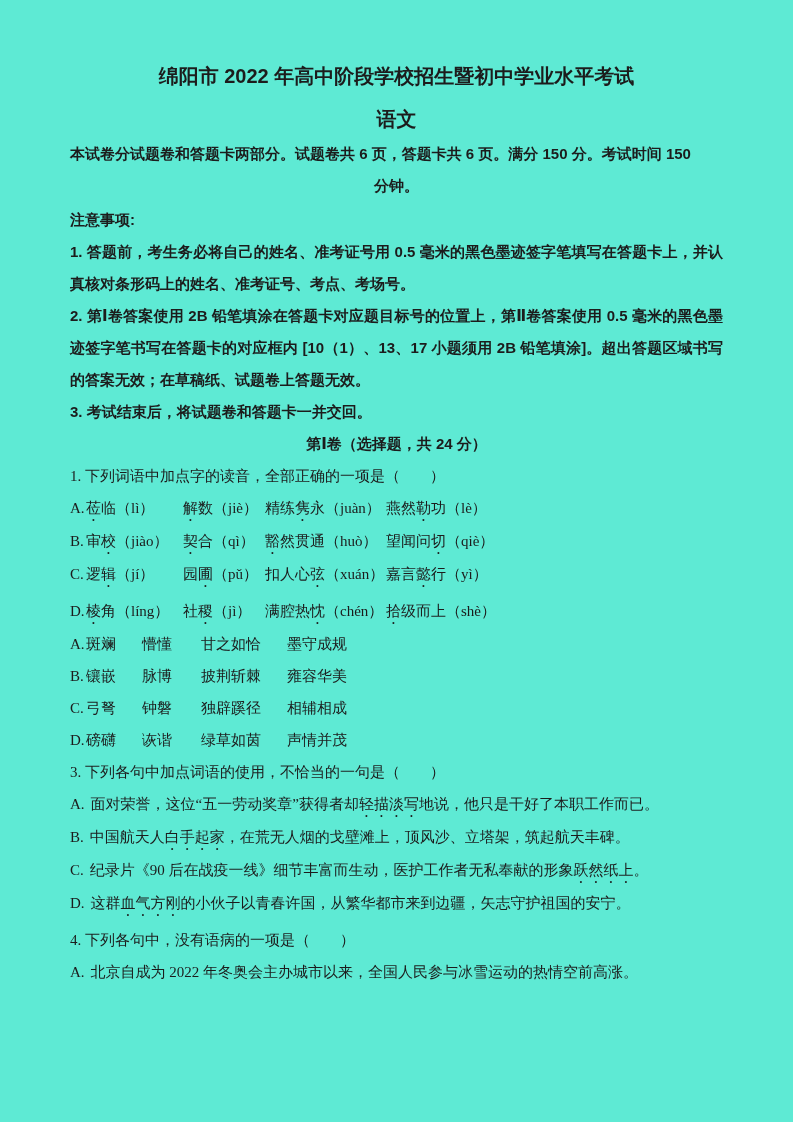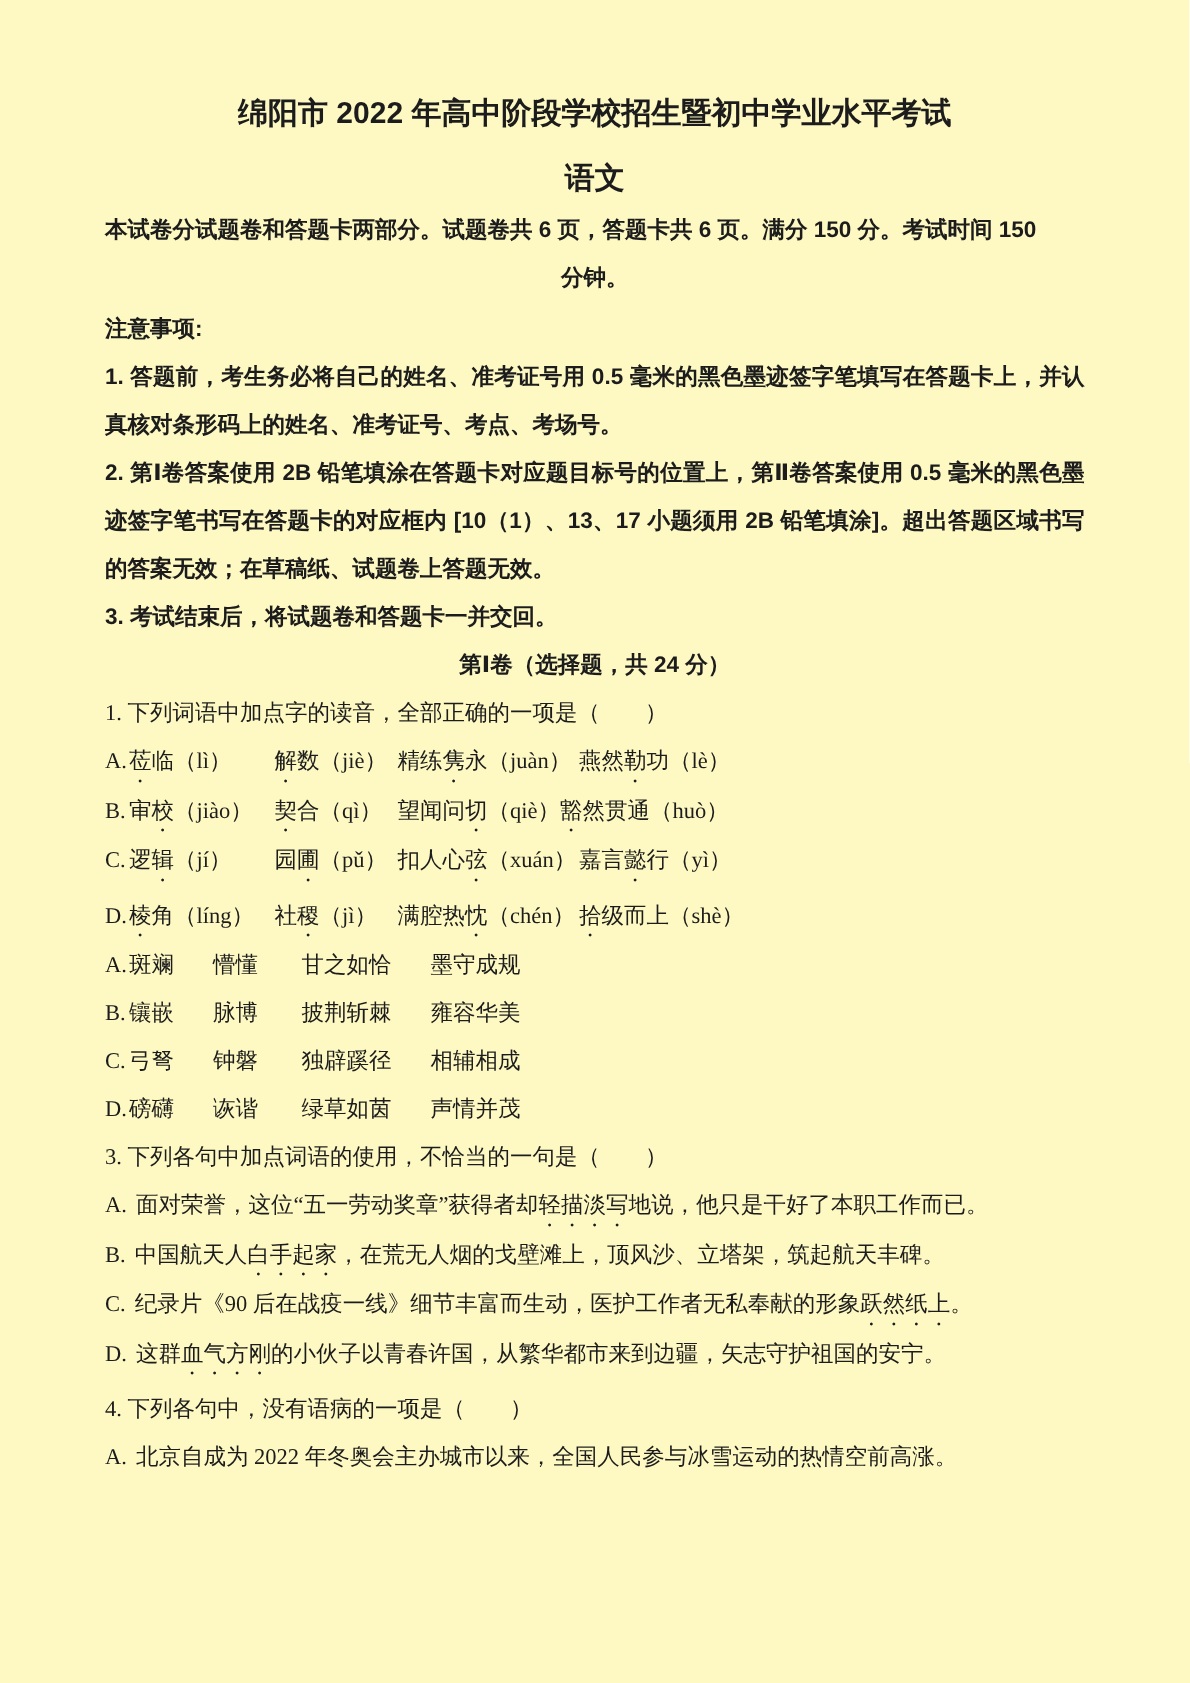--- a/index.html
+++ b/index.html
@@ -1,21 +1,21 @@
 <!DOCTYPE html>
 <html><head>
 <meta charset="utf-8">
 <style>
   html,body{margin:0;padding:0;background:#ffffff;}
   .page{
     position:relative;
     width:793px;height:1122px;
     box-sizing:border-box;
     padding:60px 70px 0 70px;
-    background:#fef9c3;
+    background:#5eead4;
     color:#1c1c1c;
     font-family:"Liberation Serif","DejaVu Serif",serif;
     font-size:15px;
     line-height:32px;
     overflow:hidden;
   }
   .hei{font-family:"Liberation Sans","DejaVu Sans",sans-serif;font-weight:700;}
   .title{font-size:20px;line-height:32px;text-align:center;margin:0 0 10px 0;}
   .subject{font-size:20px;line-height:30px;text-align:center;margin:12px 0 4px 0;}
   p{margin:0;}
@@ -69,22 +69,22 @@
     <span class="lab">A.</span>
     <span class="it it1"><span class="em-dot">莅</span><span>临（lì）</span></span>
     <span class="it it2"><span class="em-dot">解</span><span>数（jiè）</span></span>
     <span class="it it3"><span>精练</span><span class="em-dot">隽</span><span>永（juàn）</span></span>
     <span class="it"><span>燕然</span><span class="em-dot">勒</span><span>功（lè）</span></span>
   </div>
   <div class="opt-row q1">
     <span class="lab">B.</span>
     <span class="it it1"><span>审</span><span class="em-dot">校</span><span>（jiào）</span></span>
     <span class="it it2"><span class="em-dot">契</span><span>合（qì）</span></span>
+    <span class="it it3"><span class="em-dot">豁</span><span>然贯通（huò）</span></span>
     <span class="it"><span>望闻问</span><span class="em-dot">切</span><span>（qiè）</span></span>
-    <span class="it it3"><span class="em-dot">豁</span><span>然贯通（huò）</span></span>
   </div>
   <div class="opt-row q1">
     <span class="lab">C.</span>
     <span class="it it1"><span>逻</span><span class="em-dot">辑</span><span>（jí）</span></span>
     <span class="it it2"><span>园</span><span class="em-dot">圃</span><span>（pǔ）</span></span>
     <span class="it it3"><span>扣人心</span><span class="em-dot">弦</span><span>（xuán）</span></span>
     <span class="it"><span>嘉言</span><span class="em-dot">懿</span><span>行（yì）</span></span>
   </div>
   <div class="opt-row q1 gap-top">
     <span class="lab">D.</span>

